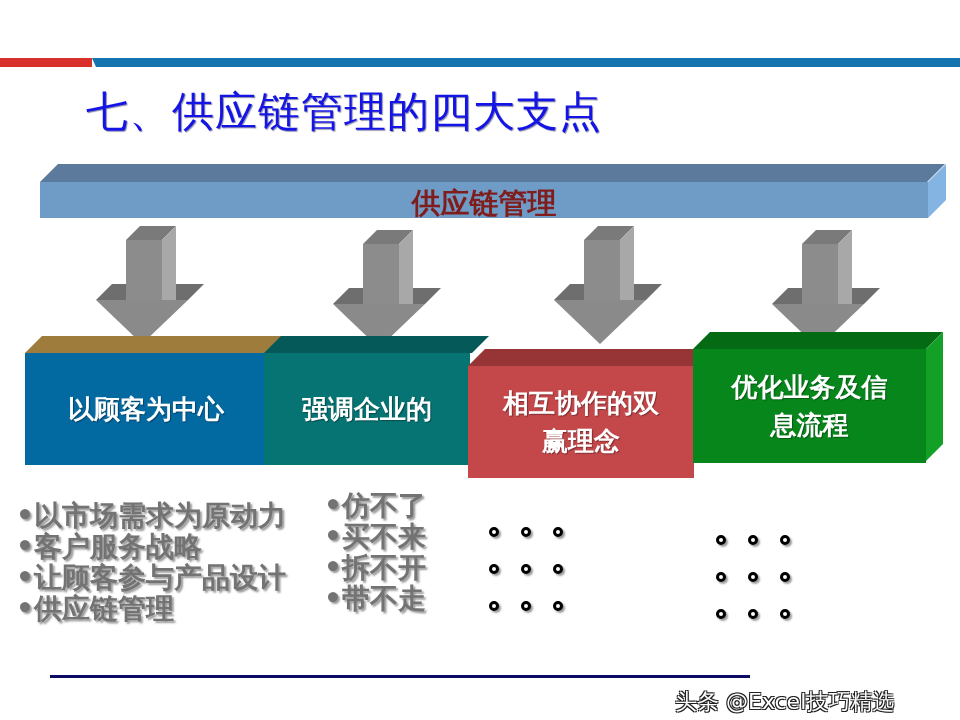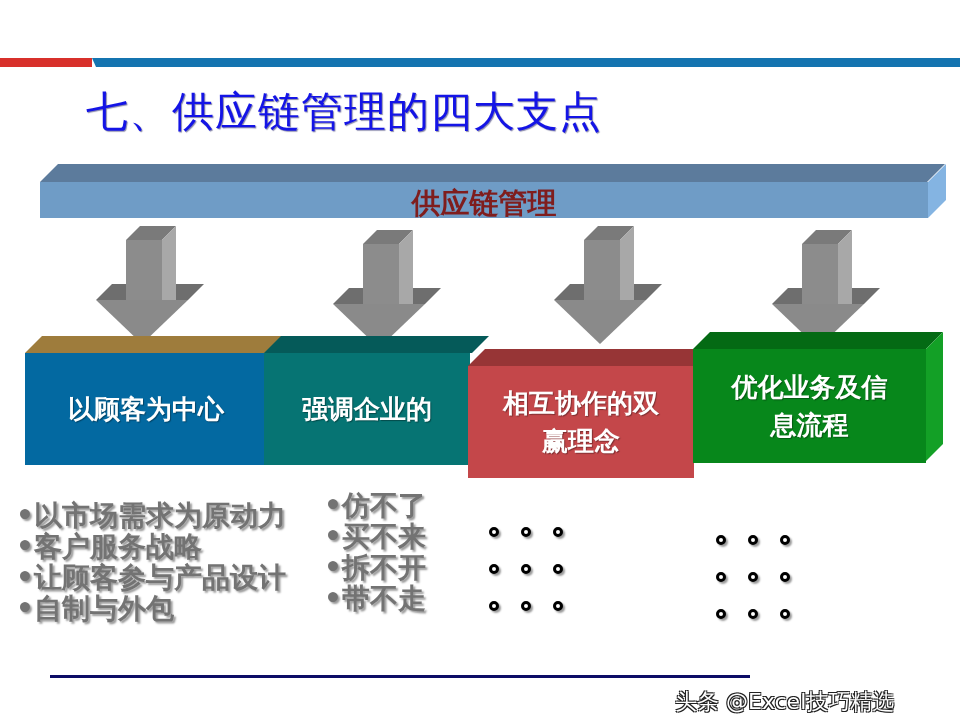--- a/index.html
+++ b/index.html
@@ -131,21 +131,21 @@
     <span>优化业务及信</span>
     <span>息流程</span>
   </div>
   <div class="p-side" style="left:233px;width:17px;background:#13a026;clip-path:polygon(0 17px,100% 0,100% calc(100% - 17px),0 100%);"></div>
 </div>
 
 <div class="abs bullets" style="left:16px;top:500px;">
   <div>•以市场需求为原动力</div>
   <div>•客户服务战略</div>
   <div>•让顾客参与产品设计</div>
-  <div>•自制与外包</div>
+  <div>•供应链管理</div>
 </div>
 
 <div class="abs bullets" style="left:280px;top:490px;margin-left:44px;">
   <div>•仿不了</div>
   <div>•买不来</div>
   <div>•拆不开</div>
   <div>•带不走</div>
 </div>
 
 <div class="abs dots" style="left:489px;top:527px;">

